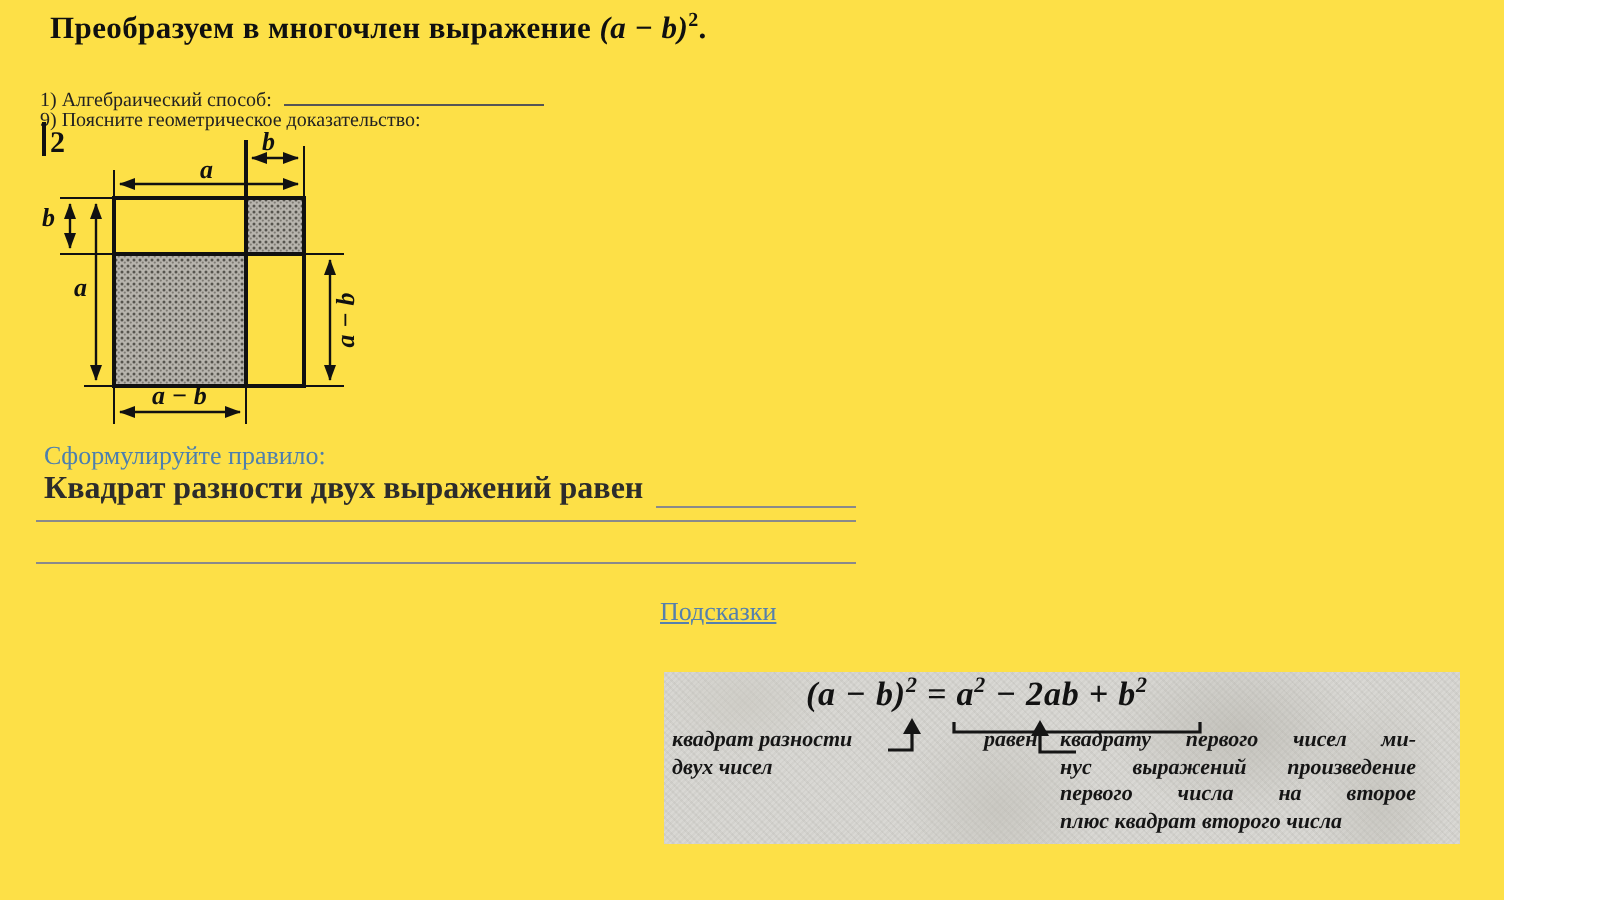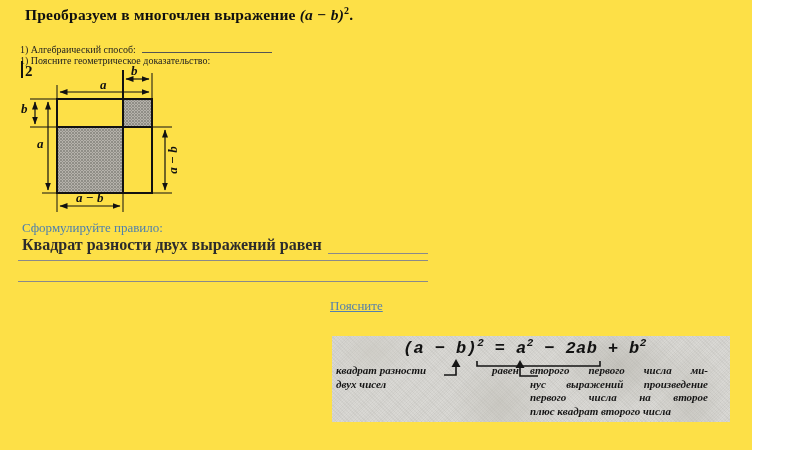--- a/index.html
+++ b/index.html
@@ -61,21 +61,21 @@
     background-image:
       radial-gradient(90px 60px at 72% 35%, rgba(182,180,172,.6), rgba(182,180,172,0) 70%),
       radial-gradient(70px 70px at 42% 80%, rgba(190,188,180,.55), rgba(190,188,180,0) 70%),
       radial-gradient(60px 40px at 10% 18%, rgba(201,199,191,.6), rgba(201,199,191,0) 70%),
       radial-gradient(50px 80px at 90% 75%, rgba(186,184,176,.5), rgba(186,184,176,0) 70%),
       repeating-linear-gradient(45deg, rgba(110,108,100,.07) 0 1px, rgba(0,0,0,0) 1px 3px),
       repeating-linear-gradient(-45deg, rgba(110,108,100,.06) 0 1px, rgba(0,0,0,0) 1px 2px);
   }
   .hint-formula{
     position:absolute;left:71px;top:1px;font-size:17px;font-weight:bold;font-style:italic;
-    color:#121212;white-space:nowrap;letter-spacing:.4px;font-family:Liberation Mono, monospace;
+    color:#121212;white-space:nowrap;letter-spacing:.4px;
   }
   .hint-formula sup{font-size:11px;}
   .hint-label{
     position:absolute;font-size:11px;font-weight:bold;font-style:italic;color:#151515;
     line-height:13.5px;white-space:nowrap;
   }
   .hl-left{left:4px;top:28px;}
   .hl-eq{left:131px;top:28px;margin-left:29px;}
   .hl-right{left:198px;top:28px;width:178px;}
   .hl-right .ln{display:block;}
@@ -88,21 +88,21 @@
 <div class="page">
 
   <div class="title">
     <span>Преобразуем в многочлен выражение </span><span class="math">(a − b)</span><sup>2</sup><span>.</span>
   </div>
 
   <div class="task t1">
     <span>1) Алгебраический способ:</span><span class="blank b1"></span>
   </div>
   <div class="task t2">
-    <span>1) Поясните геометрическое доказательство:</span>
+    <span>9) Поясните геометрическое доказательство:</span>
   </div>
 
   <svg class="diagram" width="180" height="162" viewBox="16 56 180 162">
     <defs>
       <marker id="ah" markerWidth="9" markerHeight="8" refX="7.5" refY="3" orient="auto-start-reverse" markerUnits="userSpaceOnUse">
         <path d="M0,0 L8,3 L0,6 z" fill="#111"></path>
       </marker>
       <pattern id="dots" width="3" height="3" patternUnits="userSpaceOnUse">
         <rect width="3" height="3" fill="#b7b4ad"></rect>
         <circle cx="1" cy="1" r="0.75" fill="#56544e"></circle>
@@ -141,41 +141,41 @@
   </svg>
 
   <div class="rule-heading">Сформулируйте правило:</div>
   <div class="rule-lead">
     <span>Квадрат разности двух выражений равен</span>
     <span class="fill"></span>
   </div>
   <div class="hline l2"></div>
   <div class="hline l3"></div>
 
-  <a class="hints-link">Поясните</a>
+  <a class="hints-link">Подсказки</a>
 
   <div class="hint-card">
     <div class="hint-formula">
       <span>(a − b)</span><sup>2</sup><span> = </span><span>a</span><sup>2</sup><span> − 2ab + </span><span>b</span><sup>2</sup>
     </div>
 
     <svg class="connectors" width="398" height="86" viewBox="0 0 398 86">
       <path d="M145,25 V30 H268 V25" fill="none" stroke="#151515" stroke-width="1.6"></path>
       <path d="M112,39 H124 V30" fill="none" stroke="#151515" stroke-width="1.6"></path>
       <path d="M124,23 l-4.5,8 h9 z" fill="#151515"></path>
       <path d="M206,40 H188 V31" fill="none" stroke="#151515" stroke-width="1.6"></path>
       <path d="M188,24 l-4.5,8 h9 z" fill="#151515"></path>
     </svg>
 
     <div class="hint-label hl-left">
       <span class="ln" style="display:block">квадрат разности</span>
       <span class="ln" style="display:block">двух чисел</span>
     </div>
     <div class="hint-label hl-eq">равен</div>
     <div class="hint-label hl-right">
-      <span class="ln j">второго первого числа ми-</span>
+      <span class="ln j">квадрату первого чисел ми-</span>
       <span class="ln j">нус выражений произведение</span>
       <span class="ln j">первого числа на второе</span>
       <span class="ln">плюс квадрат второго числа</span>
     </div>
   </div>
 
 </div>
 
 </body></html>

